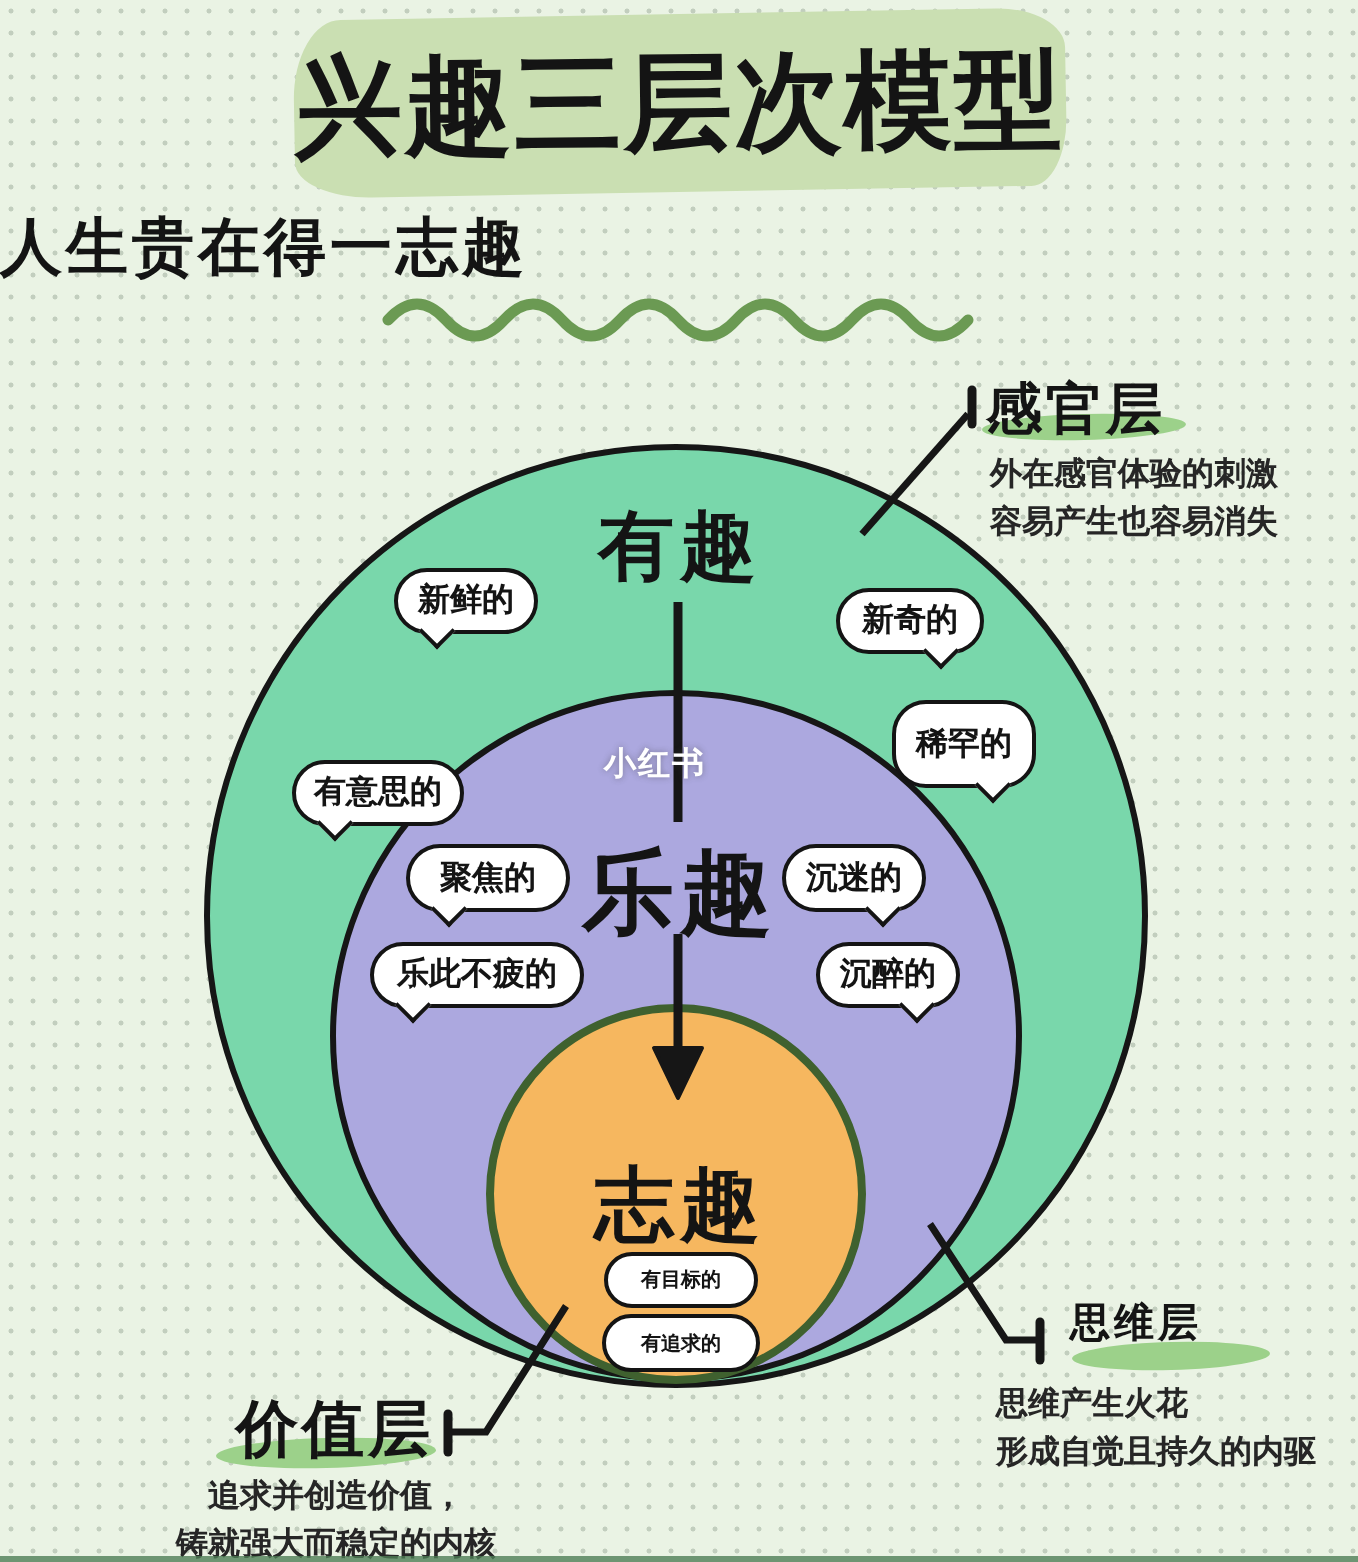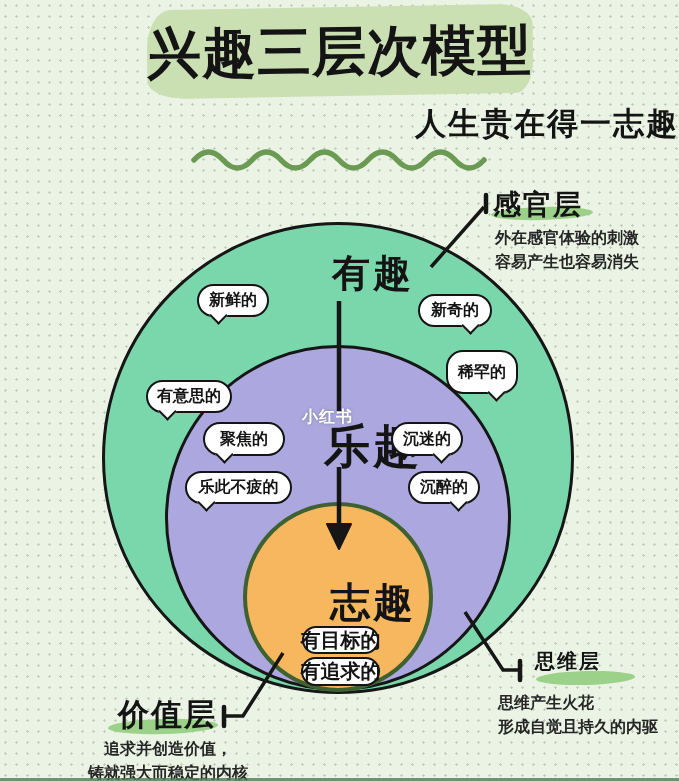--- a/index.html
+++ b/index.html
@@ -15,69 +15,69 @@
     position:absolute;left:147px;top:7px;width:386px;height:89px;
     background:#cadfb2;transform:rotate(-1deg);
     border-radius:24px 34px 18px 38px / 40px 20px 34px 18px;
   }
   .title-text{
     position:absolute;left:0;top:16px;width:679px;text-align:center;
     font-size:54px;font-weight:900;color:#141414;letter-spacing:1px;
     transform:rotate(-0.6deg);
   }
   .subtitle-text{
-    position:absolute;left:0;top:103px;width:679px;text-align:right;
+    position:absolute;left:0;top:103px;width:679px;text-align:left;
     font-size:31px;font-weight:900;color:#141414;letter-spacing:2px;
   }
   
   .circle{position:absolute;border-radius:50%;box-sizing:border-box;}
   .circle.outer{left:102px;top:222px;width:472px;height:472px;background:#79d7ab;border:3px solid #161616;}
   .circle.middle{left:165px;top:345px;width:346px;height:346px;background:#aca8df;border:3px solid #161616;}
   .circle.inner{left:243px;top:502px;width:190px;height:190px;background:#f6b75f;border:4px solid #3f612f;}
   
   .overlay{position:absolute;left:0;top:0;width:679px;height:781px;pointer-events:none;}
   
-  .big-label{position:absolute;transform:translateX(-50%);font-weight:900;color:#141414;letter-spacing:3px;white-space:nowrap;margin-left:33px;}
+  .big-label{position:absolute;transform:translateX(-50%);font-weight:900;color:#141414;letter-spacing:3px;white-space:nowrap;}
   .big-outer{left:340px;top:248px;font-size:38px;}
   .big-middle{left:340px;top:416px;font-size:46px;}
   .big-inner{left:340px;top:575px;font-size:40px;}
   
   .bubble{
     position:absolute;background:#ffffff;border:2.5px solid #141414;border-radius:17px;
     display:flex;align-items:center;justify-content:center;
     font-size:16px;font-weight:700;color:#141414;white-space:nowrap;box-sizing:border-box;
   }
   .bubble .tail{
     position:absolute;bottom:-7px;width:11px;height:11px;background:#ffffff;
     border-right:2.5px solid #141414;border-bottom:2.5px solid #141414;
     transform:rotate(45deg);
   }
   .tail-left{left:13px;}
   .tail-right{right:13px;}
   .pill{
     position:absolute;background:#ffffff;border:2.5px solid #141414;border-radius:15px;
     display:flex;align-items:center;justify-content:center;
-    font-size:20px;font-weight:700;color:#141414;white-space:nowrap;box-sizing:border-box;
+    font-size:10px;font-weight:700;color:#141414;white-space:nowrap;box-sizing:border-box;
   }
   
   .anno-label{position:absolute;font-weight:900;color:#141414;white-space:nowrap;letter-spacing:2px;text-align:center;}
   .anno-hl{position:absolute;background:#9cd18a;border-radius:50%;}
   .anno-desc{position:absolute;font-size:16px;font-weight:600;color:#262626;line-height:1.5;white-space:nowrap;}
   .lbl-sensory{left:493px;top:186px;font-size:28px;}
   .hl-sensory{left:491px;top:207px;width:102px;height:13px;transform:rotate(-1.5deg);}
   .desc-sensory{left:495px;top:226px;text-align:left;}
   .lbl-thinking{left:535px;top:648px;font-size:20px;}
   .hl-thinking{left:536px;top:671px;width:99px;height:14px;transform:rotate(-1.5deg);}
   .desc-thinking{left:498px;top:691px;width:175px;text-align:left;}
   .lbl-value{left:118px;top:694px;font-size:31px;}
   .hl-value{left:108px;top:719px;width:110px;height:15px;transform:rotate(-1.5deg);}
   .desc-value{left:78px;top:737px;width:180px;text-align:center;}
   
   .watermark{
-    position:absolute;left:302px;top:407px;font-size:16px;font-weight:900;color:#ffffff;
+    position:absolute;left:302px;top:372px;font-size:16px;font-weight:900;color:#ffffff;
     letter-spacing:1px;text-shadow:0 0 3px rgba(60,60,60,0.45);
   }
   .bottom-strip{position:absolute;left:0;bottom:0;width:679px;height:3px;background:#4e7d55;opacity:.8;}
 </style>
 </head>
 <body>
 
 <div class="canvas">
 
   <div class="title-blob"></div>

